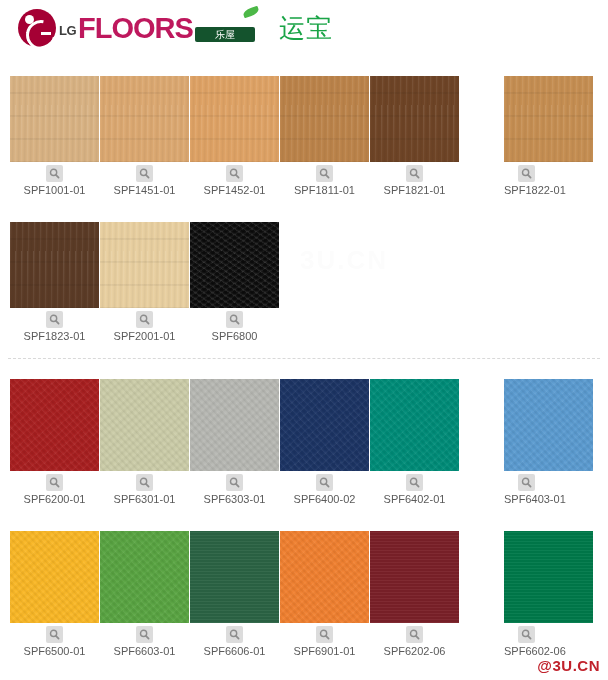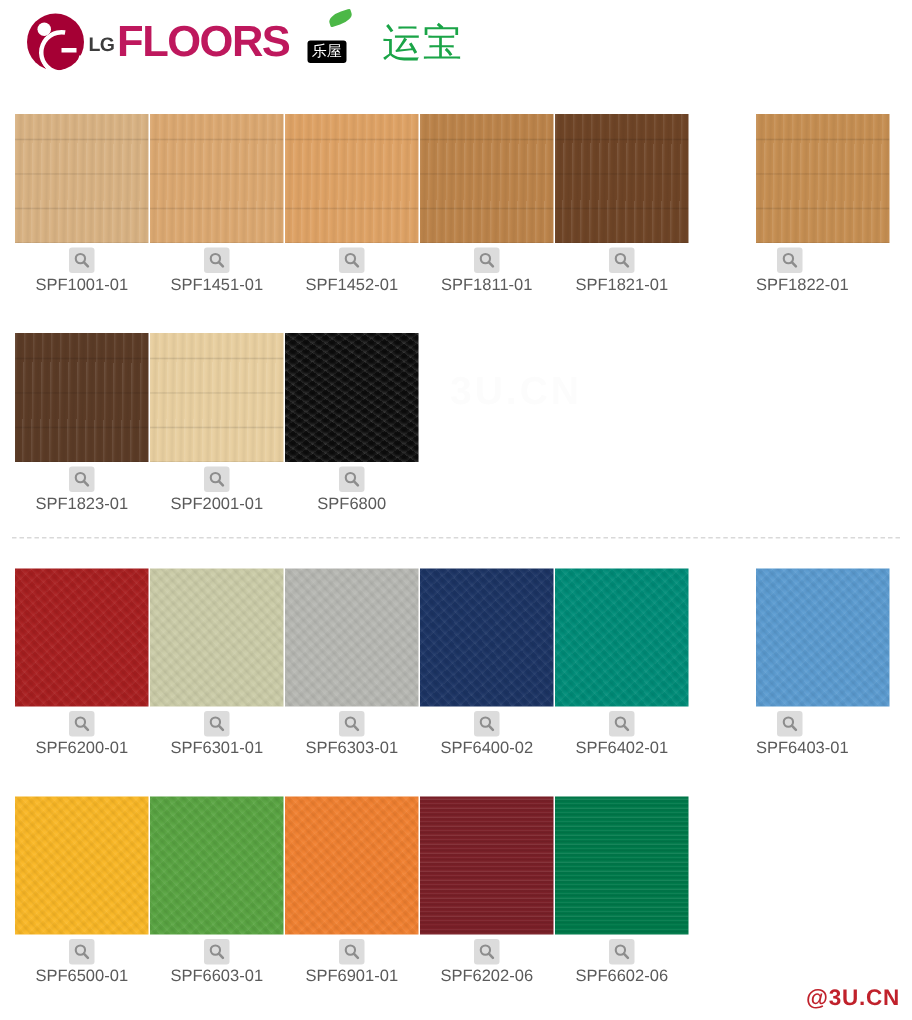--- a/index.html
+++ b/index.html
@@ -94,26 +94,26 @@
     position: absolute;
     right: -4px;
     top: -6px;
     width: 16px;
     height: 8px;
     background: #4cb847;
     border-radius: 60% 10% 60% 10%;
     transform: rotate(-18deg);
   }
   .logo-badge {
-    margin-left: 12px;
-    background: #000000;
+    margin-left: 2px;
+    background: #14532d;
     color: #ffffff;
     font-size: 10px;
     line-height: 13px;
-    padding: 1px 3px;
+    padding: 1px 20px;
     border-radius: 2px;
     align-self: flex-end;
     position: relative;
     bottom: 1px;
     letter-spacing: 0px;
   }
   .brand-cn {
     margin-left: 24px;
     font-size: 26px;
     color: #1aa447;
@@ -497,20 +497,32 @@
           <div class="mag-icon">
             <svg width="11" height="11" viewBox="0 0 11 11">
               <circle cx="4.6" cy="4.4" r="3.1" fill="none" stroke="#8d8d8d" stroke-width="1.4"></circle>
               <line x1="6.9" y1="6.8" x2="9.6" y2="9.6" stroke="#8d8d8d" stroke-width="1.7" stroke-linecap="round"></line>
             </svg>
           </div>
         </div>
         <div class="label">SPF6603-01</div>
       </div>
       <div class="cell">
+        <div class="swatch striped tall" title="SPF6606-01" style="background: rgb(43, 99, 68);"></div>
+        <div class="icon-row">
+          <div class="mag-icon">
+            <svg width="11" height="11" viewBox="0 0 11 11">
+              <circle cx="4.6" cy="4.4" r="3.1" fill="none" stroke="#8d8d8d" stroke-width="1.4"></circle>
+              <line x1="6.9" y1="6.8" x2="9.6" y2="9.6" stroke="#8d8d8d" stroke-width="1.7" stroke-linecap="round"></line>
+            </svg>
+          </div>
+        </div>
+        <div class="label">SPF6606-01</div>
+      </div>
+      <div class="cell">
         <div class="swatch solid tall" title="SPF6901-01" style="background: rgb(240, 128, 48);"></div>
         <div class="icon-row">
           <div class="mag-icon">
             <svg width="11" height="11" viewBox="0 0 11 11">
               <circle cx="4.6" cy="4.4" r="3.1" fill="none" stroke="#8d8d8d" stroke-width="1.4"></circle>
               <line x1="6.9" y1="6.8" x2="9.6" y2="9.6" stroke="#8d8d8d" stroke-width="1.7" stroke-linecap="round"></line>
             </svg>
           </div>
         </div>
         <div class="label">SPF6901-01</div>

